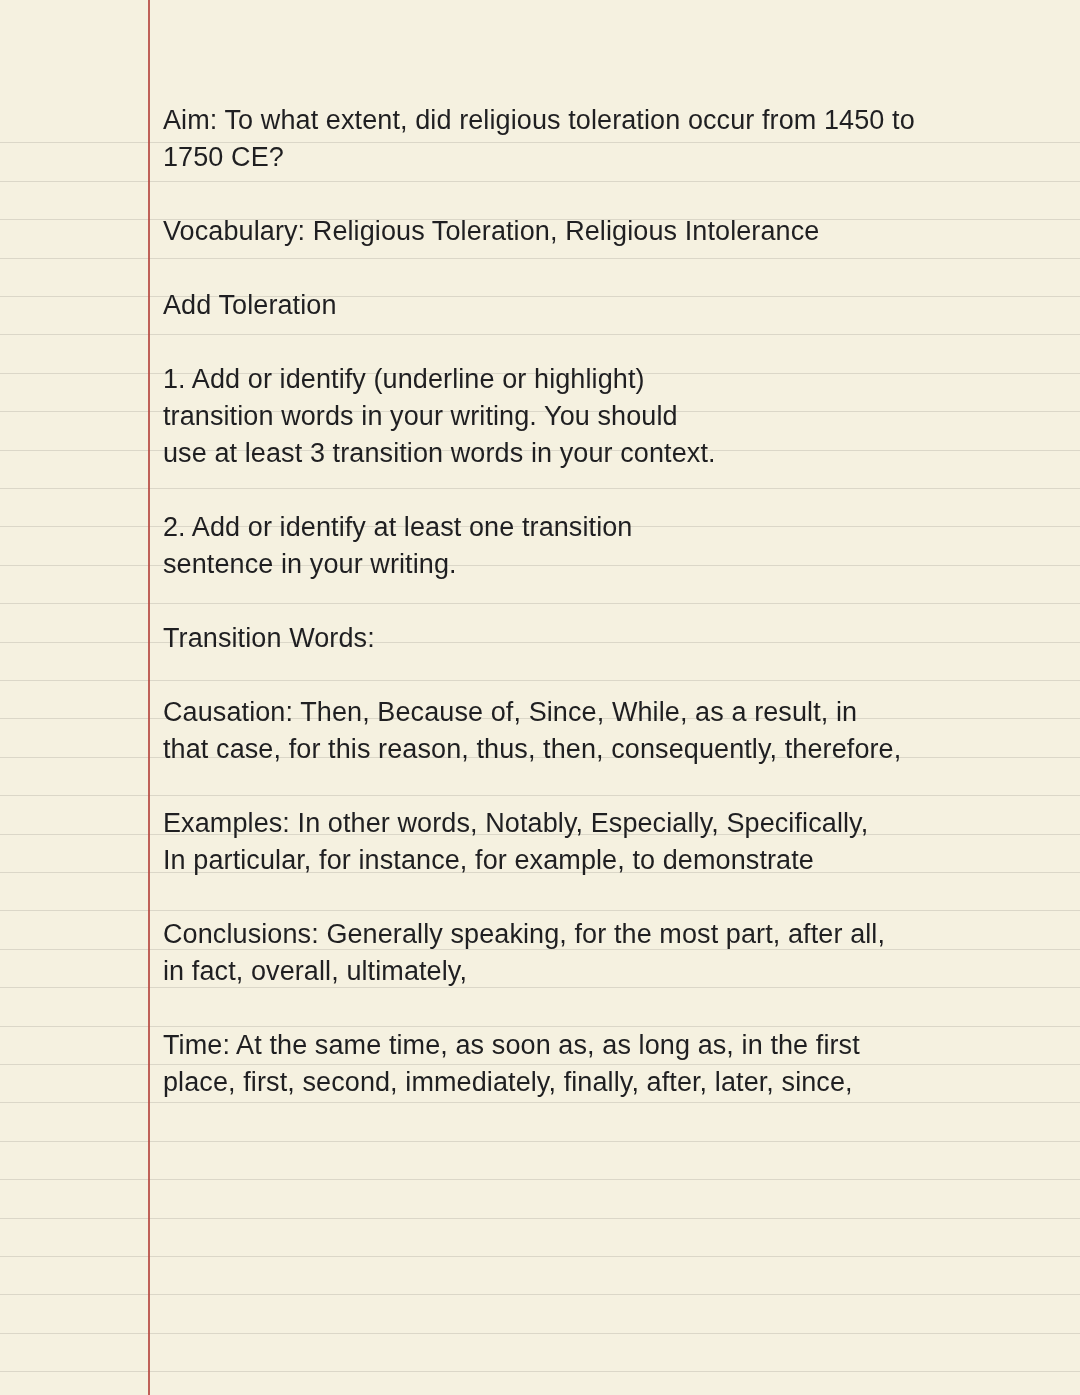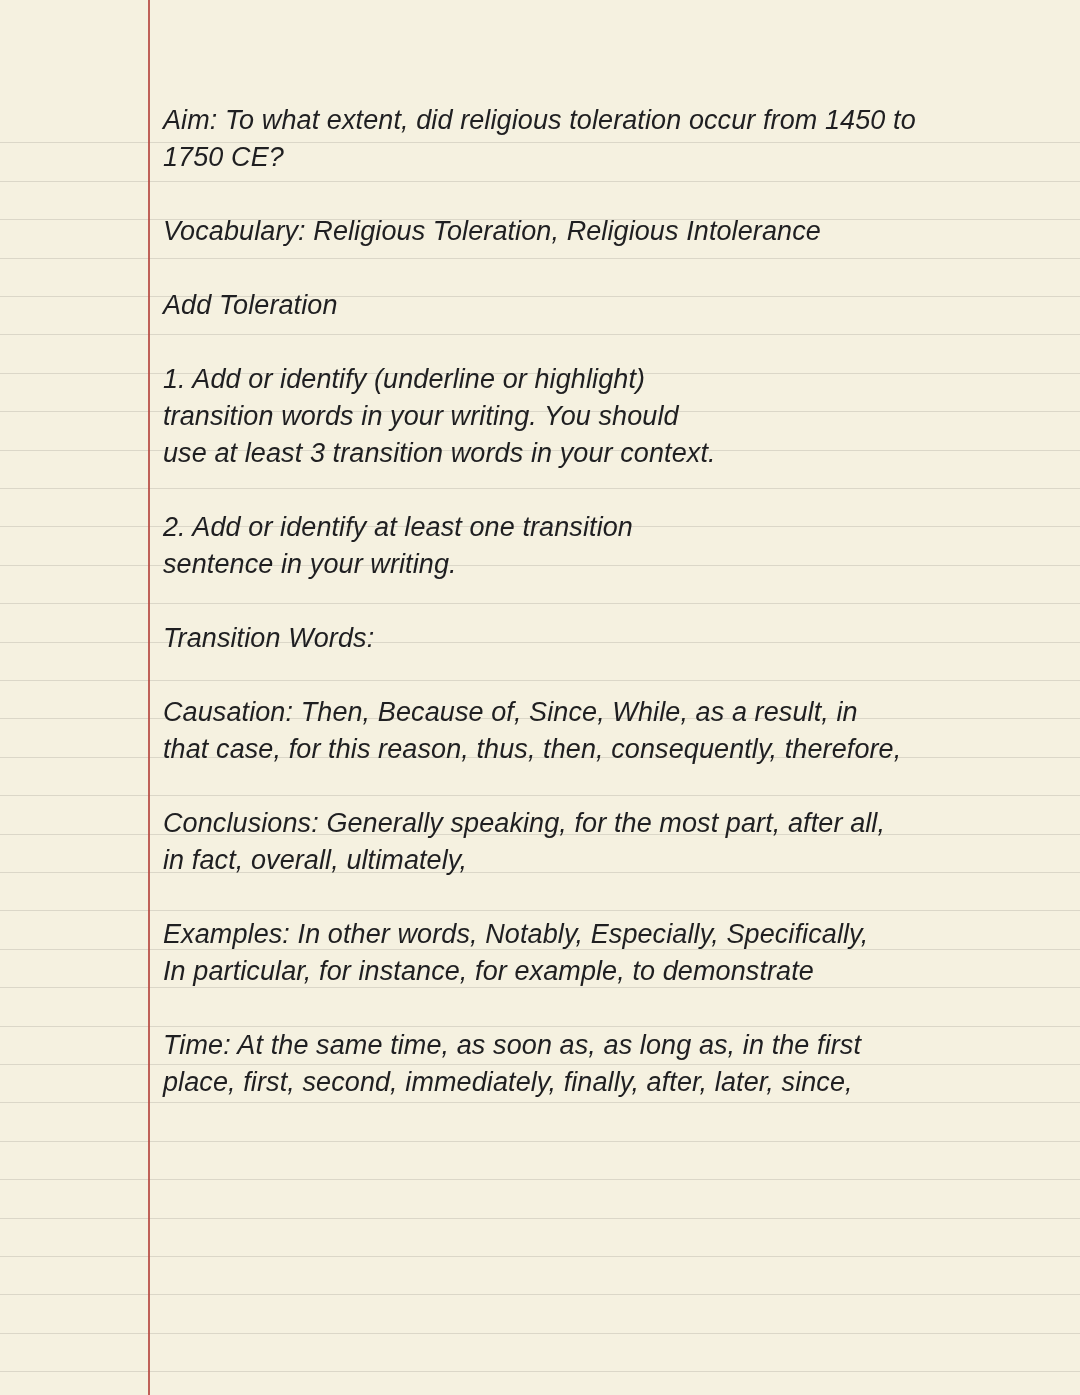--- a/index.html
+++ b/index.html
@@ -49,21 +49,20 @@
     left: 163px;
     width: 905px;
     color: var(--ink);
     font-size: 27px;
     line-height: 37px;
     letter-spacing: 0.1px;
   }
   .para {
     margin: 0 0 37px 0;
     white-space: pre-line;
-    font-style: italic;
   }
 </style>
 </head>
 <body>
 
 <div class="ruled-lines"></div>
 <div class="margin-line"></div>
 
 <div class="content">
   <div class="para">Aim: To what extent, did religious toleration occur from 1450 to
@@ -71,19 +70,19 @@
   <div class="para">Vocabulary: Religious Toleration, Religious Intolerance</div>
   <div class="para">Add Toleration</div>
   <div class="para">1. Add or identify (underline or highlight)
 transition words in your writing. You should
 use at least 3 transition words in your context.</div>
   <div class="para">2. Add or identify at least one transition
 sentence in your writing.</div>
   <div class="para">Transition Words:</div>
   <div class="para">Causation: Then, Because of, Since, While, as a result, in
 that case, for this reason, thus, then, consequently, therefore,</div>
+  <div class="para">Examples: In other words, Notably, Especially, Specifically,
+In particular, for instance, for example, to demonstrate</div>
   <div class="para">Conclusions: Generally speaking, for the most part, after all,
 in fact, overall, ultimately,</div>
-  <div class="para">Examples: In other words, Notably, Especially, Specifically,
-In particular, for instance, for example, to demonstrate</div>
   <div class="para">Time: At the same time, as soon as, as long as, in the first
 place, first, second, immediately, finally, after, later, since,</div>
 </div>
 
 </body></html>

